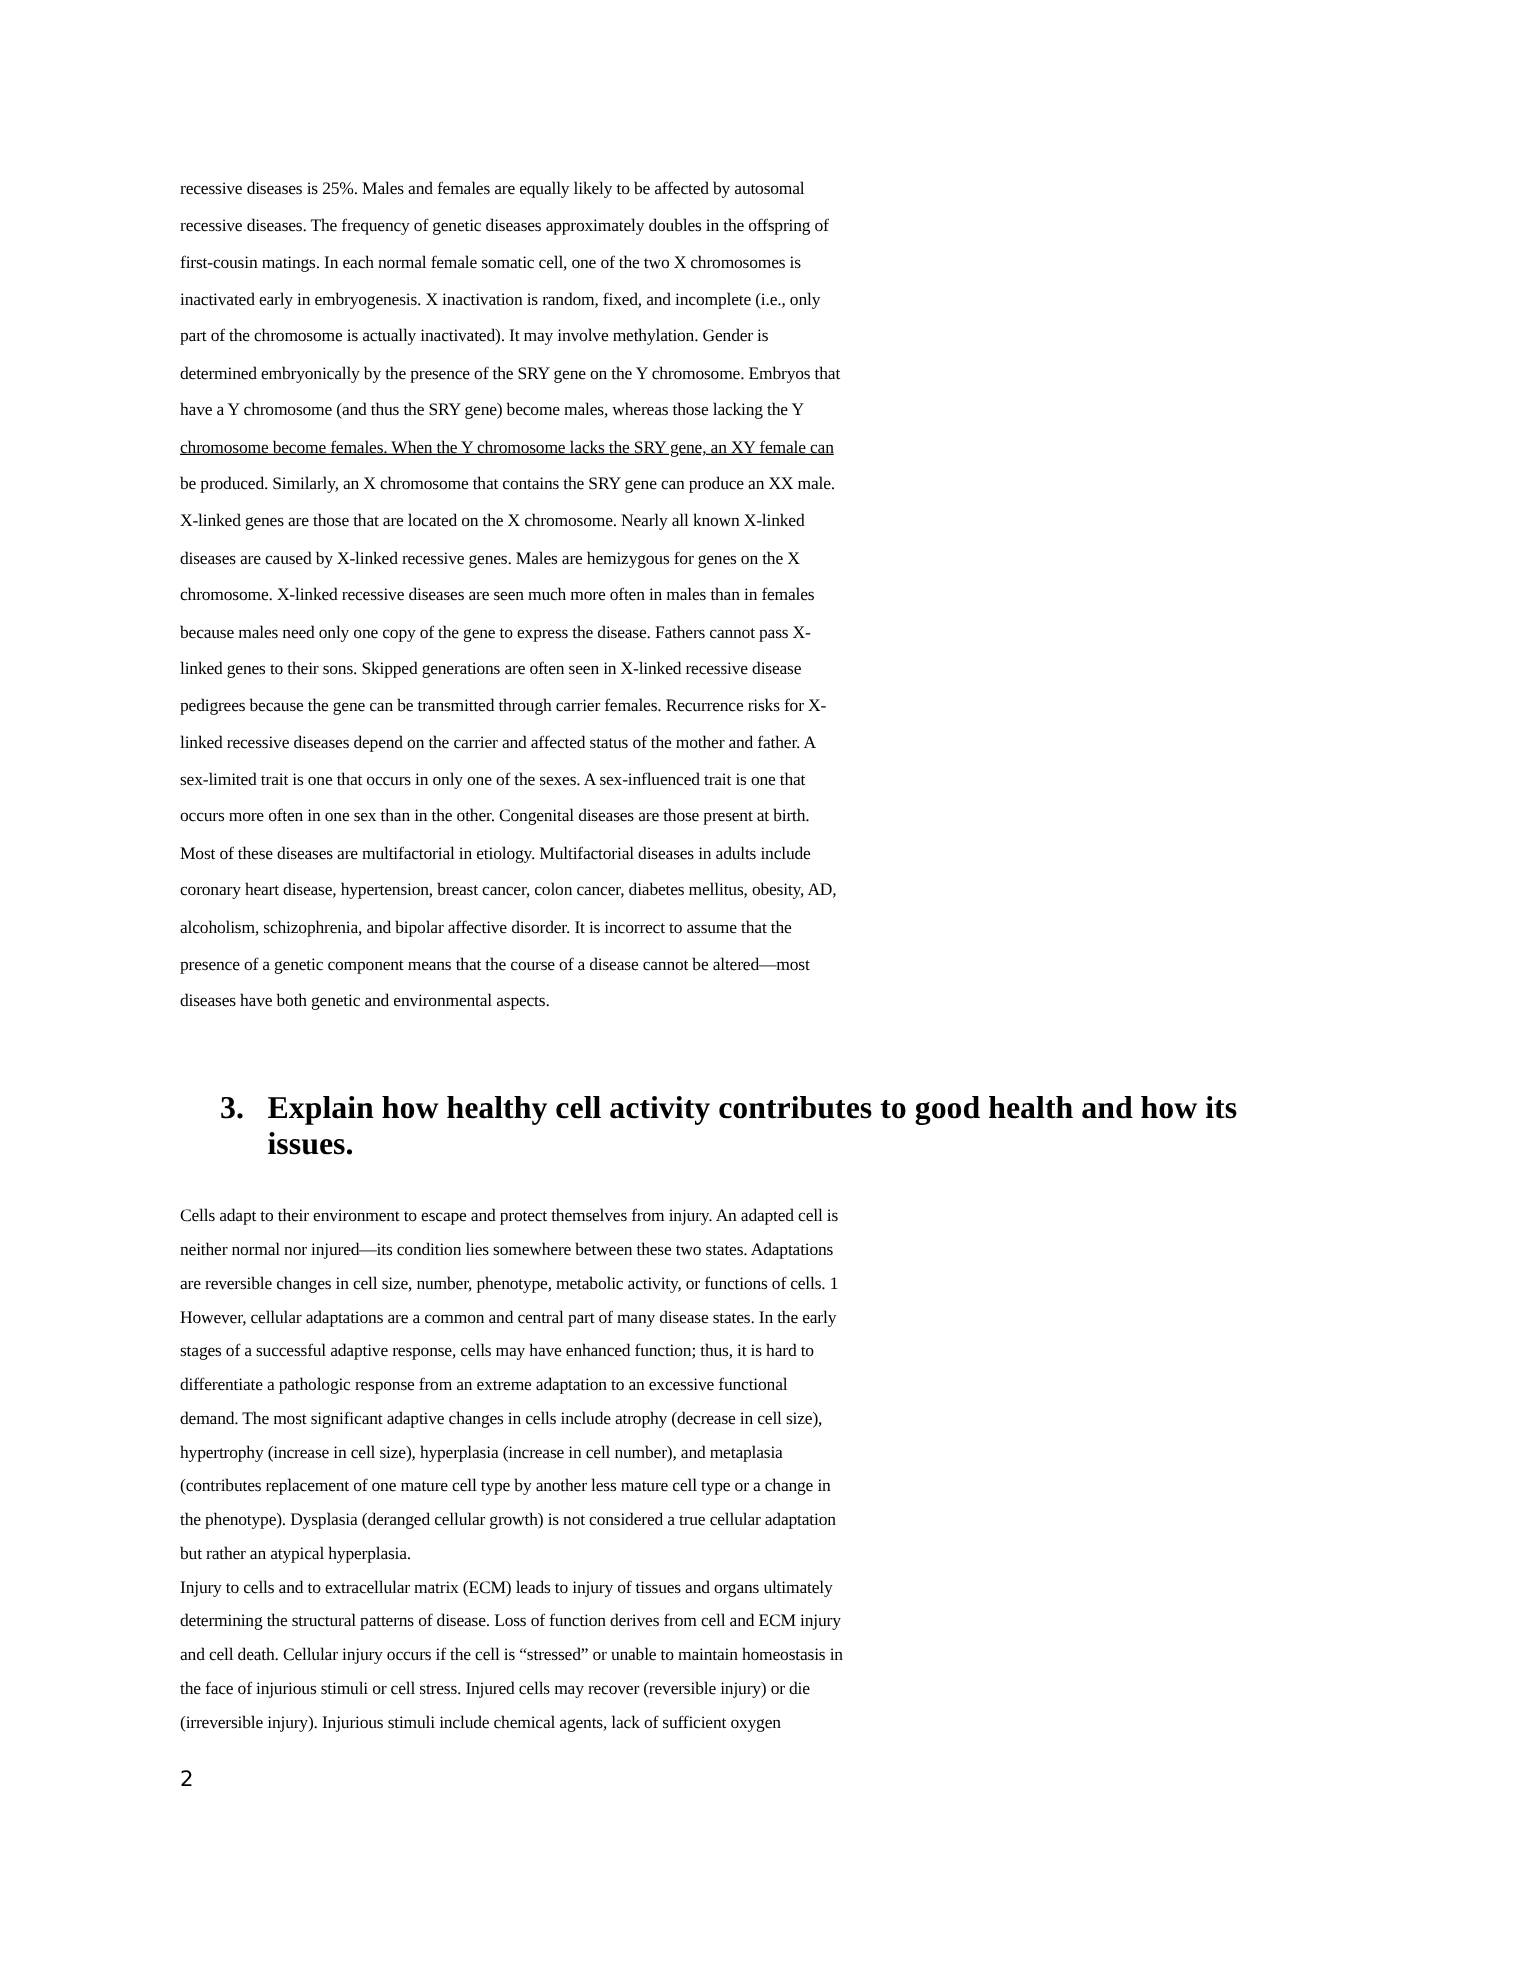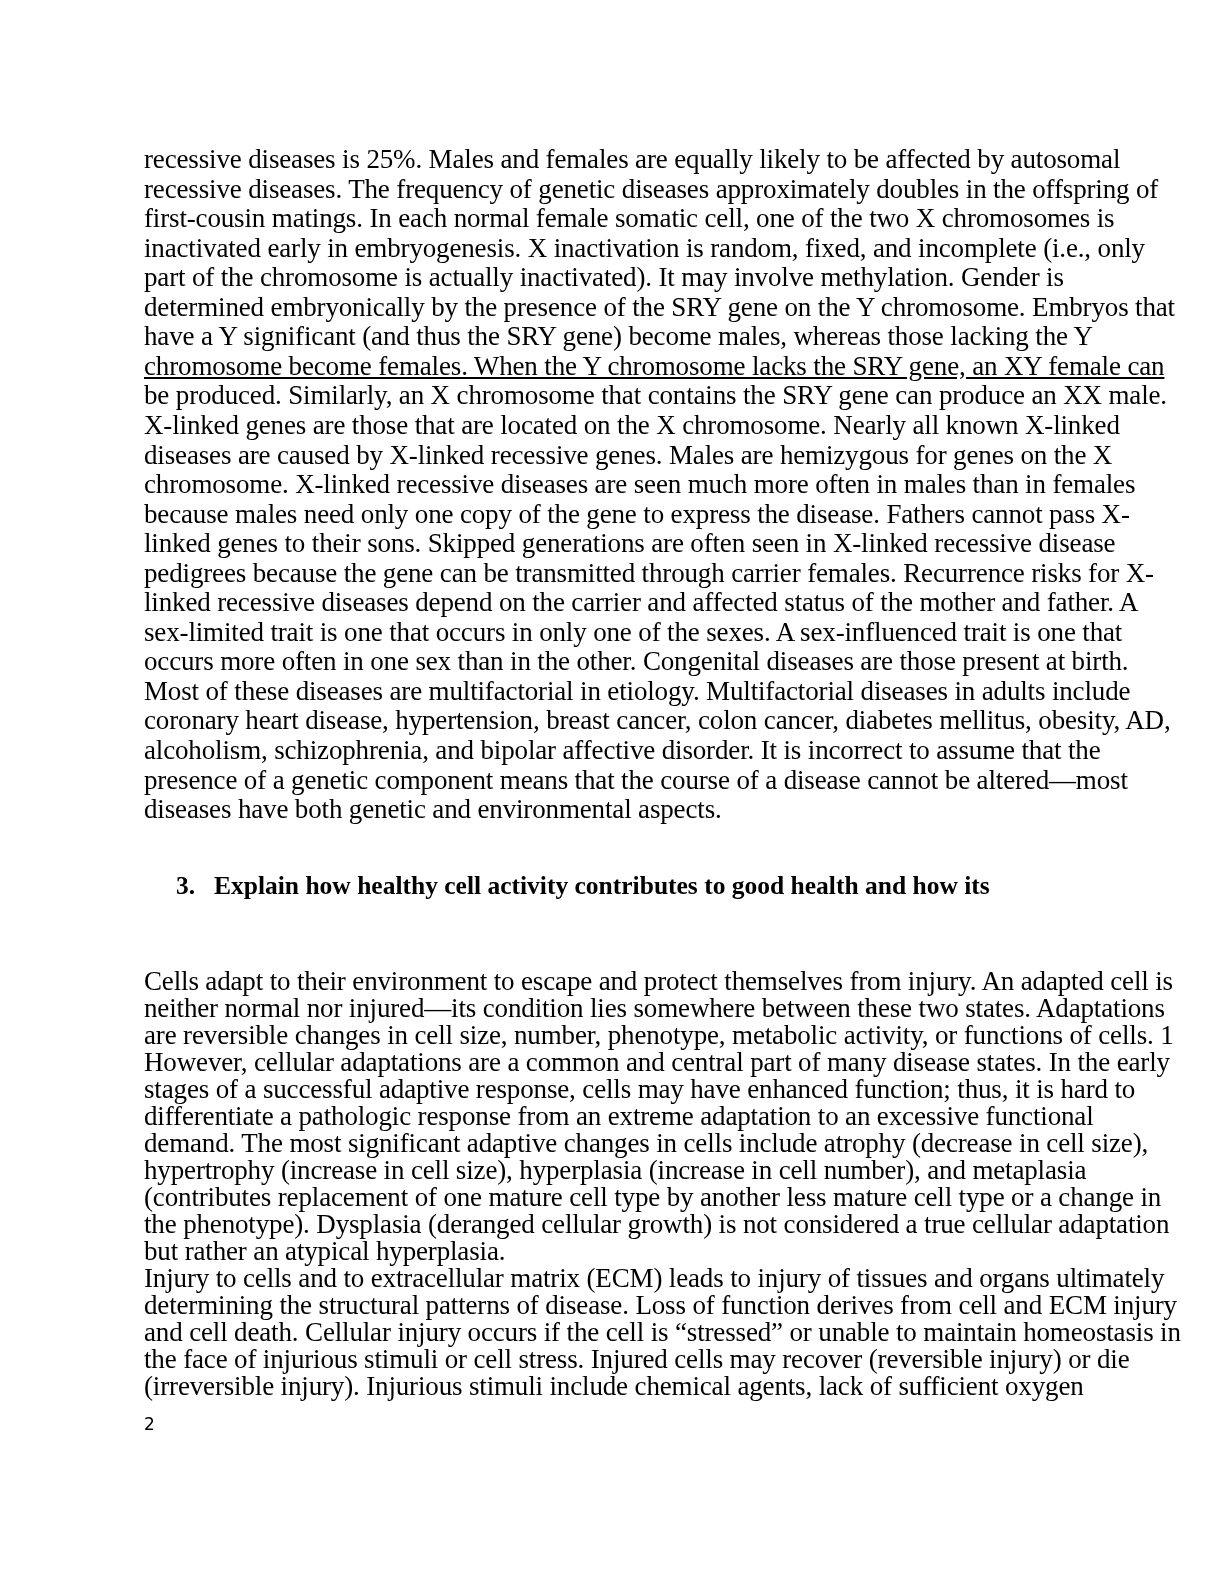--- a/index.html
+++ b/index.html
@@ -1,20 +1,20 @@
 <!DOCTYPE html>
 <html><head>
 <meta charset="utf-8">
 <style>
   html, body { margin: 0; padding: 0; background: #ffffff; }
   body { width: 1224px; height: 1584px; position: relative; overflow: hidden; }
   .page { position: absolute; left: 0; top: 0; width: 1224px; height: 1584px; background: #fff; }
   .line {
     position: absolute; left: 144px; white-space: nowrap;
-    font-family: "Liberation Serif", serif; font-size: 27px; color: #000;
+    font-family: "Liberation Serif", serif; font-size: 14px; color: #000;
     letter-spacing: -0.15px;
   }
   .heading {
     position: absolute; left: 176px; width: 900px;
     font-family: "Liberation Serif", serif; font-weight: bold; font-size: 25.5px;
     color: #000; line-height: 29px;
   }
   .heading .num { position: absolute; left: 0; top: 0; }
   .heading .htext { display: block; margin-left: 38px; }
   .pagenum {
@@ -27,21 +27,21 @@
 
 <div class="page">
 
   <div id="sec1">
       <div class="line" style="top: 144px;">recessive diseases is 25%. Males and females are equally likely to be affected by autosomal</div>
       <div class="line" style="top: 173.55px;">recessive diseases. The frequency of genetic diseases approximately doubles in the offspring of</div>
       <div class="line" style="top: 203.1px;">first-cousin matings. In each normal female somatic cell, one of the two X chromosomes is</div>
       <div class="line" style="top: 232.65px;">inactivated early in embryogenesis. X inactivation is random, fixed, and incomplete (i.e., only</div>
       <div class="line" style="top: 262.2px;">part of the chromosome is actually inactivated). It may involve methylation. Gender is</div>
       <div class="line" style="top: 291.75px;">determined embryonically by the presence of the SRY gene on the Y chromosome. Embryos that</div>
-      <div class="line" style="top: 321.3px;">have a Y significant (and thus the SRY gene) become males, whereas those lacking the Y</div>
+      <div class="line" style="top: 321.3px;">have a Y chromosome (and thus the SRY gene) become males, whereas those lacking the Y</div>
       <div class="line" style="top: 350.85px; text-decoration: underline;">chromosome become females. When the Y chromosome lacks the SRY gene, an XY female can</div>
       <div class="line" style="top: 380.4px;">be produced. Similarly, an X chromosome that contains the SRY gene can produce an XX male.</div>
       <div class="line" style="top: 409.95px;">X-linked genes are those that are located on the X chromosome. Nearly all known X-linked</div>
       <div class="line" style="top: 439.5px;">diseases are caused by X-linked recessive genes. Males are hemizygous for genes on the X</div>
       <div class="line" style="top: 469.05px;">chromosome. X-linked recessive diseases are seen much more often in males than in females</div>
       <div class="line" style="top: 498.6px;">because males need only one copy of the gene to express the disease. Fathers cannot pass X-</div>
       <div class="line" style="top: 528.15px;">linked genes to their sons. Skipped generations are often seen in X-linked recessive disease</div>
       <div class="line" style="top: 557.7px;">pedigrees because the gene can be transmitted through carrier females. Recurrence risks for X-</div>
       <div class="line" style="top: 587.25px;">linked recessive diseases depend on the carrier and affected status of the mother and father. A</div>
       <div class="line" style="top: 616.8px;">sex-limited trait is one that occurs in only one of the sexes. A sex-influenced trait is one that</div>
@@ -49,20 +49,21 @@
       <div class="line" style="top: 675.9px;">Most of these diseases are multifactorial in etiology. Multifactorial diseases in adults include</div>
       <div class="line" style="top: 705.45px;">coronary heart disease, hypertension, breast cancer, colon cancer, diabetes mellitus, obesity, AD,</div>
       <div class="line" style="top: 735px;">alcoholism, schizophrenia, and bipolar affective disorder. It is incorrect to assume that the</div>
       <div class="line" style="top: 764.55px;">presence of a genetic component means that the course of a disease cannot be altered—most</div>
       <div class="line" style="top: 794.1px;">diseases have both genetic and environmental aspects.</div>
     </div>
 
   <div class="heading" style="top:871px;">
     <span class="num">3.</span>
     <span class="htext">Explain how healthy cell activity contributes to good health and how its</span>
+    <span class="htext">issues.</span>
   </div>
 
   <div id="sec2">
       <div class="line" style="top: 966px;">Cells adapt to their environment to escape and protect themselves from injury. An adapted cell is</div>
       <div class="line" style="top: 993px;">neither normal nor injured—its condition lies somewhere between these two states. Adaptations</div>
       <div class="line" style="top: 1020px;">are reversible changes in cell size, number, phenotype, metabolic activity, or functions of cells. 1</div>
       <div class="line" style="top: 1047px;">However, cellular adaptations are a common and central part of many disease states. In the early</div>
       <div class="line" style="top: 1074px;">stages of a successful adaptive response, cells may have enhanced function; thus, it is hard to</div>
       <div class="line" style="top: 1101px;">differentiate a pathologic response from an extreme adaptation to an excessive functional</div>
       <div class="line" style="top: 1128px;">demand. The most significant adaptive changes in cells include atrophy (decrease in cell size),</div>

